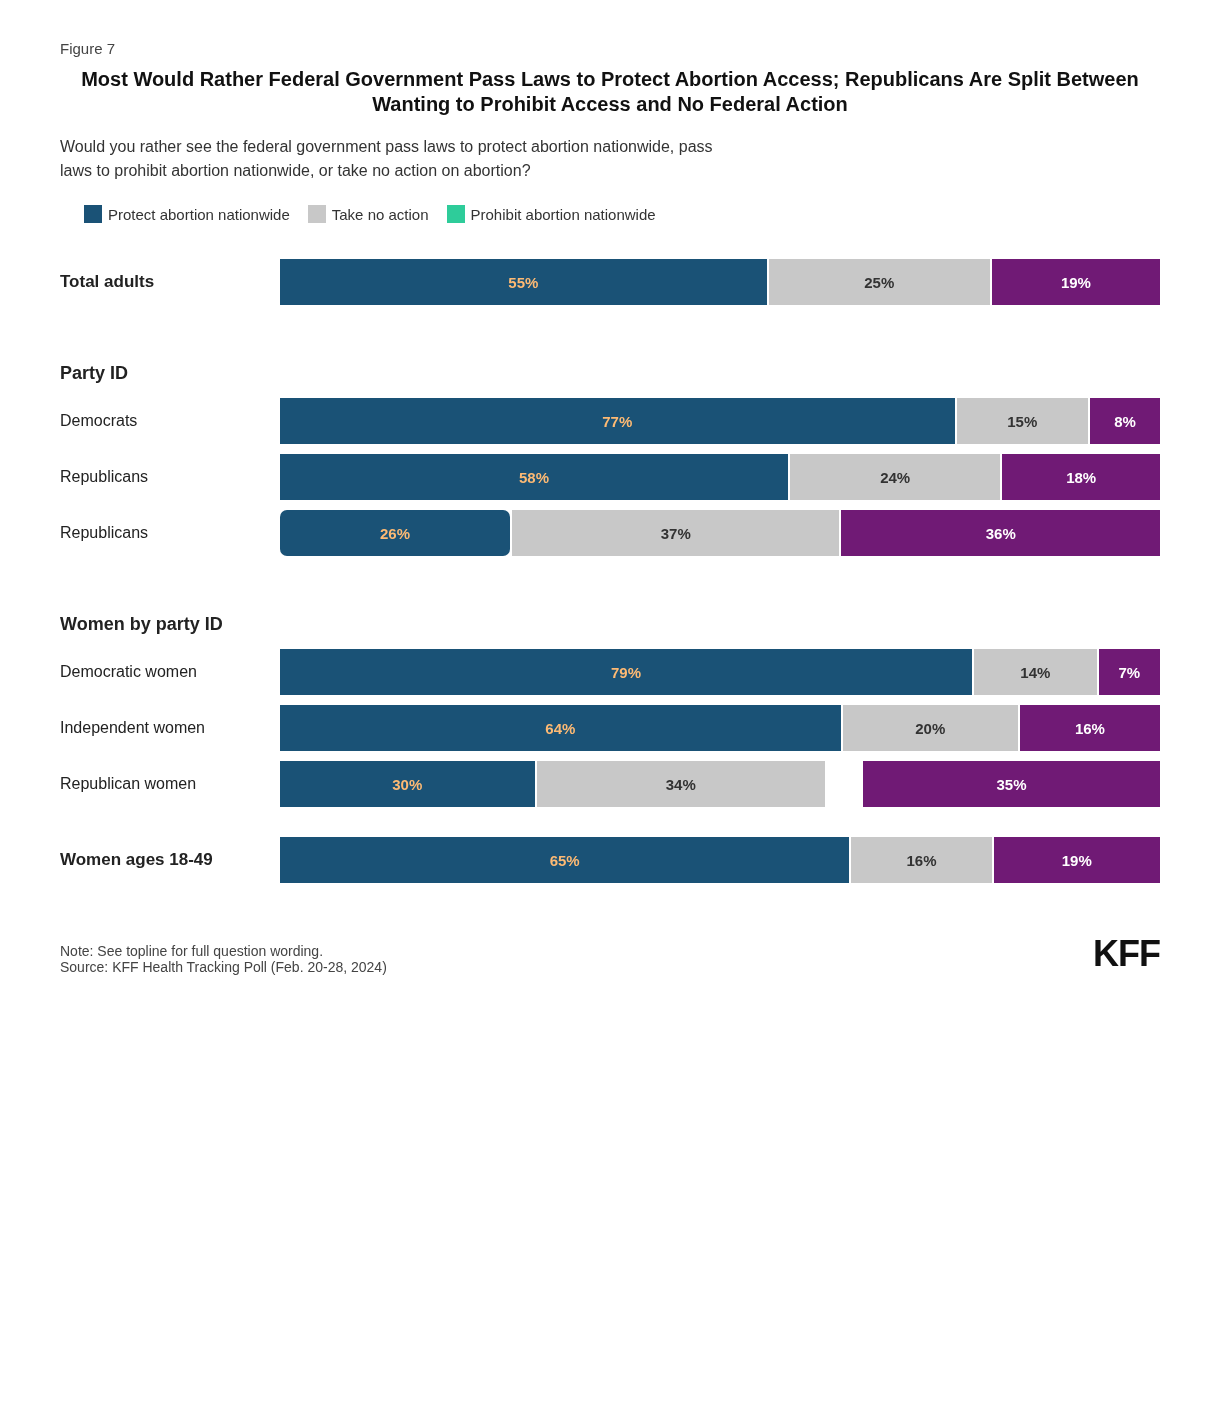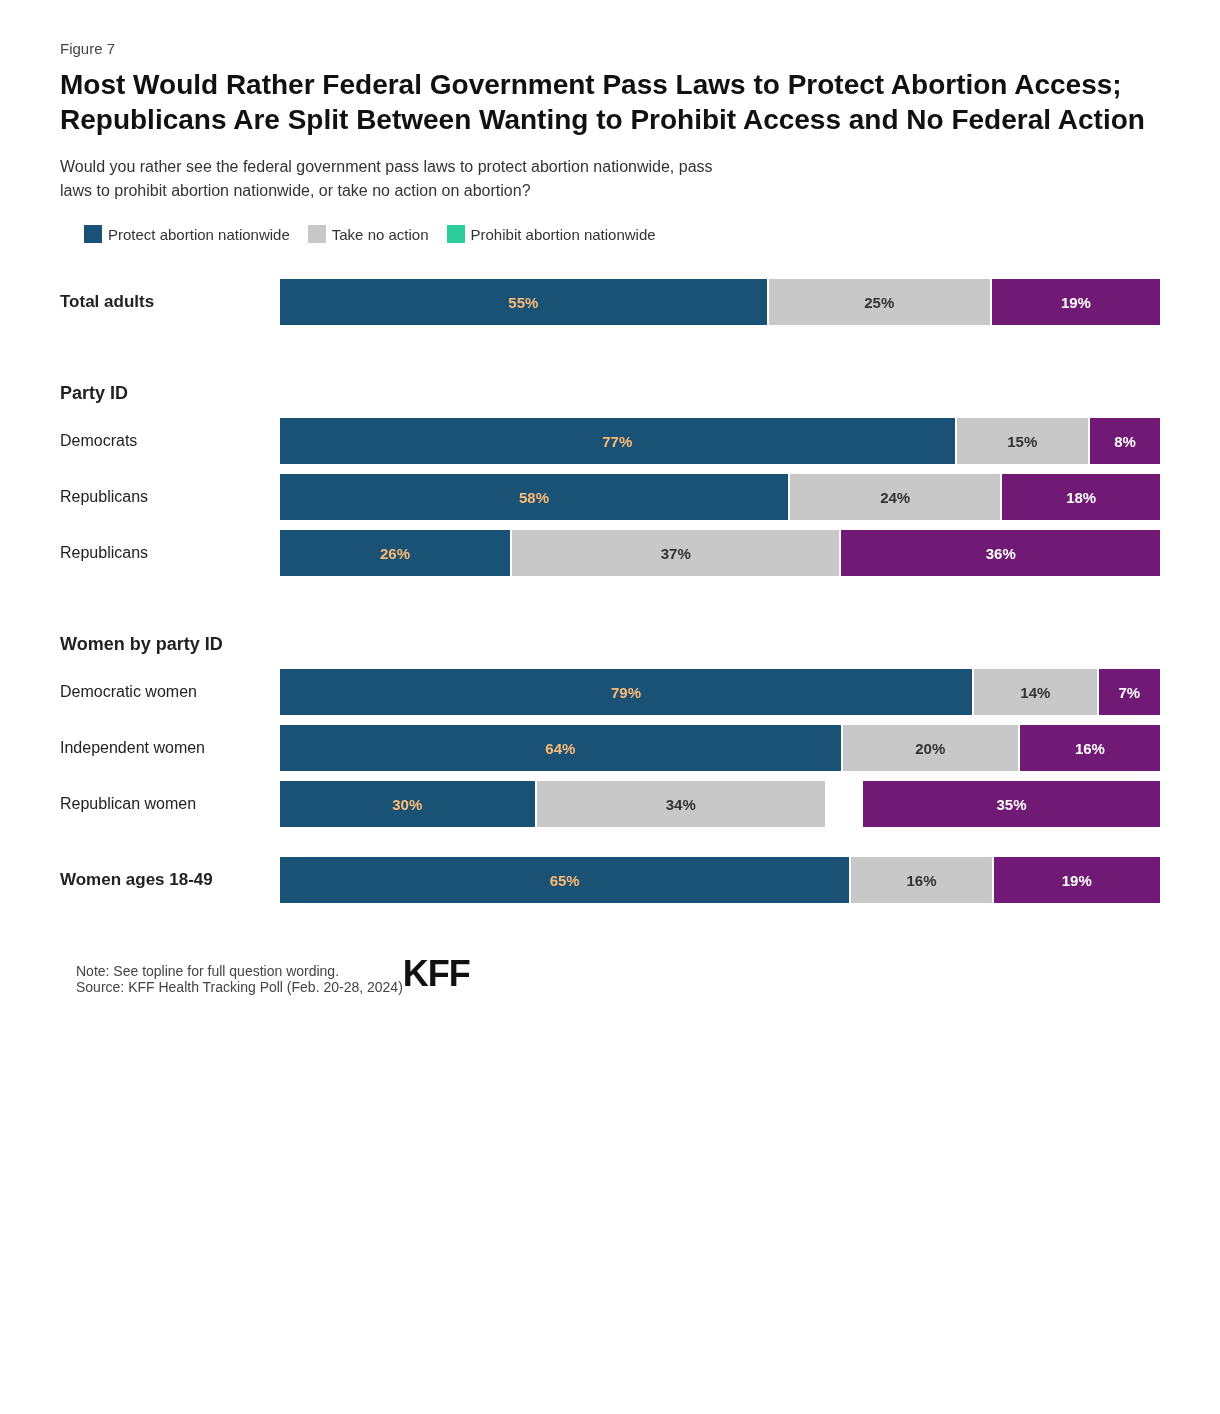--- a/index.html
+++ b/index.html
@@ -10,25 +10,26 @@
       width: 1220px;
       min-height: 1414px;
       padding: 40px 60px 60px 60px;
     }
     .figure-label {
       font-size: 15px;
       color: #444;
       margin-bottom: 10px;
     }
     .chart-title {
-      font-size: 28px;
+      font-size: 20px;
       font-weight: 900;
       line-height: 1.25;
       margin-bottom: 18px;
       color: #111;
+      text-align: center;
     }
     .chart-question {
       font-size: 16px;
       color: #333;
       line-height: 1.5;
       margin-bottom: 22px;
       max-width: 680px;
     }
     .legend {
       display: flex;
@@ -103,22 +104,22 @@
       margin-bottom: 14px;
     }
     .spacer {
       height: 20px;
     }
     .footer {
       margin-top: 50px;
       font-size: 14px;
       color: #444;
       display: flex;
+      justify-content: space-between;
       align-items: flex-end;
-      margin-left: 16px;
     }
     .kff-logo {
       font-size: 36px;
       font-weight: 900;
       color: #111;
       letter-spacing: -1px;
     }
   </style>
 </head>
 <body>
@@ -168,21 +169,21 @@
       <div class="row-label">Republicans</div>
       <div class="bar-container">
         <div class="bar-segment protect" style="width: 58%;">58%</div>
         <div class="bar-segment noaction" style="width: 24%;">24%</div>
         <div class="bar-segment prohibit" style="width: 18%;">18%</div>
       </div>
     </div>
     <div class="chart-row">
       <div class="row-label">Republicans</div>
       <div class="bar-container">
-        <div class="bar-segment protect" style="width: 26.2626%;">26%</div>
+        <div class="bar-segment protect" style="width: 26.2626%; border-radius: 7px;">26%</div>
         <div class="bar-segment noaction" style="width: 37.3737%;">37%</div>
         <div class="bar-segment prohibit" style="width: 36.3636%;">36%</div>
       </div>
     </div>
     <div class="spacer"></div>
     <div class="section-heading">Women by party ID</div>
     <div class="chart-row">
       <div class="row-label">Democratic women</div>
       <div class="bar-container">
         <div class="bar-segment protect" style="width: 79%;">79%</div>

